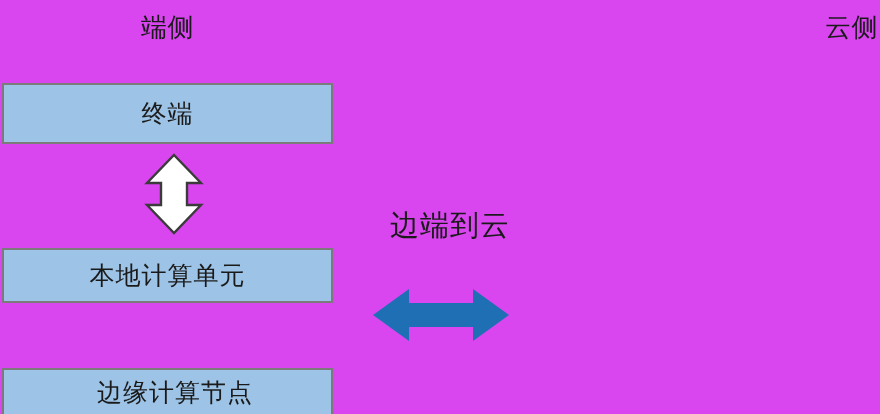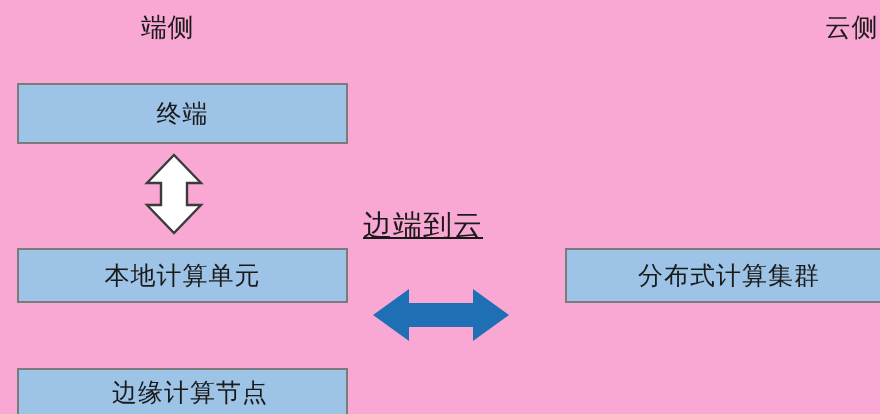--- a/index.html
+++ b/index.html
@@ -7,21 +7,21 @@
     padding: 0;
     background: #ffffff;
   }
   body {
     font-family: "Liberation Sans", "DejaVu Sans", sans-serif;
   }
   #canvas {
     position: relative;
     width: 880px;
     height: 414px;
-    background: #f9a8d4;
+    background: #d946ef;
     overflow: hidden;
   }
 
   
   .col-header {
     position: absolute;
     font-size: 26px;
     line-height: 1;
     color: #1a1a1a;
     font-weight: 400;
@@ -39,41 +39,39 @@
     background: #9dc3e6;
     border: 2px solid #7b7b7b;
     display: flex;
     align-items: center;
     justify-content: center;
     color: #1a1a1a;
     font-size: 25px;
     line-height: 1;
     letter-spacing: 1px;
     white-space: nowrap;
-    margin-left: 15px;
   }
   .col-left  { left: 2px;   width: 331px; }
   .col-right { left: 550px; width: 328px; }
   .row-1 { top: 83px;  height: 61px; }
   .row-2 { top: 248px; height: 55px; text-align: right; }
   .row-3 { top: 368px; height: 48px; padding-left: 15px; }
 
   
   #center-label {
     position: absolute;
-    left: 323px;
+    left: 350px;
     top: 208px;
     width: 200px;
     text-align: center;
     font-size: 29px;
     line-height: 1.2;
     color: #1a1a1a;
     white-space: nowrap;
     letter-spacing: 1px;
-    text-decoration: underline;
   }
 
   
   #arrow-vertical {
     position: absolute;
     left: 143px;
     top: 153px;
     width: 62px;
     height: 82px;
   }
@@ -94,21 +92,20 @@
 
   <div class="col-header" id="header-right">云侧</div>
 
   <div class="node-box col-left row-1">终端</div>
 
   <div class="node-box col-left row-2">本地计算单元</div>
 
   <div class="node-box col-left row-3">边缘计算节点</div>
 
 
-  <div class="node-box col-right row-2">分布式计算集群</div>
 
 
   <svg id="arrow-vertical" viewBox="0 0 62 82" xmlns="http://www.w3.org/2000/svg">
     <polygon points="31,2 58,30 44,30 44,52 58,52 31,80 4,52 18,52 18,30 4,30" fill="#ffffff" stroke="#3b3b3b" stroke-width="2.4" stroke-linejoin="miter"></polygon>
   </svg>
 
   <div id="center-label">边端到云</div>
 
   <svg id="arrow-horizontal" viewBox="0 0 140 58" xmlns="http://www.w3.org/2000/svg">
     <polygon points="2,29 38,3 38,17 102,17 102,3 138,29 102,55 102,41 38,41 38,55" fill="#1f6fb5"></polygon>

